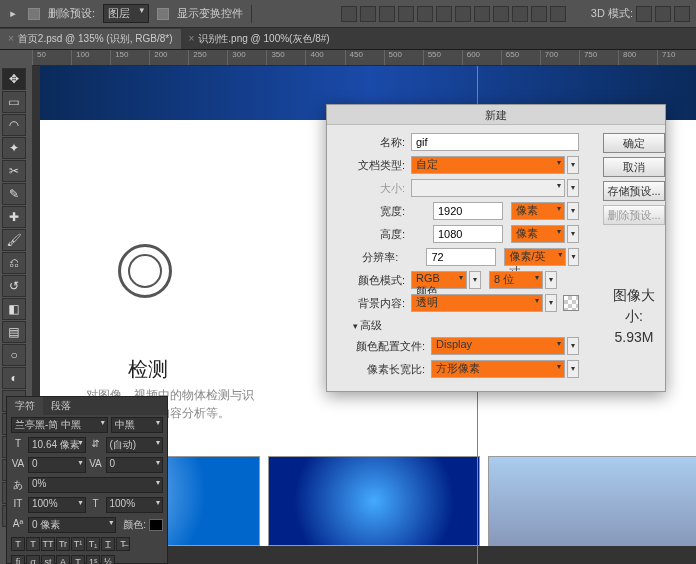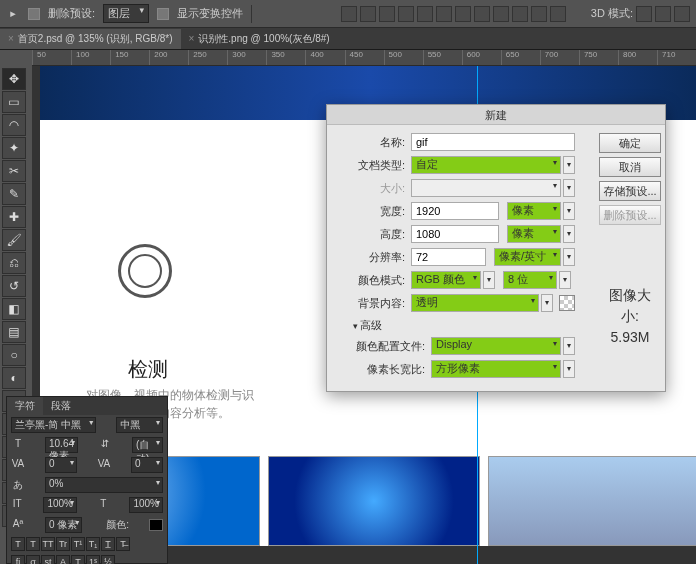--- a/index.html
+++ b/index.html
@@ -51,38 +51,38 @@
 
 .dialog { position: absolute; right: 30px; top: 104px; width: 340px; background: #e8e8e8; border: 1px solid #999; box-shadow: 0 4px 16px rgba(0,0,0,.4); font-size: 11px; color: #333; z-index: 50; }
 .dlg-title { height: 20px; background: #d6d6d6; text-align: center; line-height: 20px; font-size: 11px; border-bottom: 1px solid #bbb; }
 .dlg-body { display: flex; }
 .dlg-left { flex: 1; padding: 8px 20px; }
 .dlg-right { width: 70px; padding: 8px 6px; display: flex; flex-direction: column; gap: 4px; align-items: center; }
 .fr { display: flex; align-items: center; margin-bottom: 5px; }
 .fr .lbl { width: 58px; text-align: right; margin-right: 6px; font-size: 11px; }
 .fr .lbl.dim { color: #999; }
 .fr input[type=text] { flex: 1; height: 18px; border: 1px solid #aaa; background: #fff; padding: 0 4px; font-size: 11px; }
-.fr .med { width: 70px; flex: none; }
-.fr .sm { height: 18px; border: 1px solid #aaa; background: #84cc16; padding: 0 14px 0 4px; font-size: 11px; position: relative; }
+.fr .med { width: 70px; flex: none; margin-left: 22px; }
+.fr .sm { height: 18px; border: 1px solid #aaa; background: #f97316; padding: 0 14px 0 4px; font-size: 11px; position: relative; }
 .fr .sm::after { content: "▾"; position: absolute; right: 3px; top: 1px; font-size: 8px; }
 .fr .unit { margin-left: 8px; min-width: 54px; }
 .fr .caret { width: 12px; height: 18px; border: 1px solid #aaa; background: #eee; margin-left: 2px; text-align: center; font-size: 8px; line-height: 16px; }
 .fr .swatch { width: 16px; height: 16px; background: repeating-conic-gradient(#ccc 0 25%,#fff 0 50%) 0 0/8px 8px; border: 1px solid #888; margin-left: 6px; }
 .fs-title { font-size: 11px; margin: 6px 0 4px 6px; position: relative; }
 .fs-title::before { content: "▾ "; font-size: 9px; }
 .dlg-right .btn { width: 62px; height: 20px; background: linear-gradient(#fafafa,#ddd); border: 1px solid #888; font-size: 11px; text-align: center; line-height: 18px; cursor: pointer; }
 .dlg-right .btn.dis { color: #999; border-color: #bbb; }
 .dlg-right .info { margin-top: 56px; text-align: center; font-size: 14px; line-height: 1.5; }
 
 
 .char-panel { position: absolute; left: 6px; bottom: 0; width: 162px; height: 168px; background: #424242; border: 1px solid #222; z-index: 40; font-size: 10px; }
 .char-panel .tabs { height: 18px; display: flex; background: #383838; }
 .char-panel .tabs .ptab { padding: 2px 8px; font-size: 10px; }
 .char-panel .tabs .ptab.act { background: #424242; }
-.char-panel .row { display: flex; align-items: center; padding: 2px 4px; gap: 20px; }
+.char-panel .row { display: flex; align-items: center; padding: 2px 4px; gap: 3px; }
 .char-panel .inp { flex: 1; height: 16px; background: #333; border: 1px solid #222; padding: 0 3px; font-size: 10px; color: #ccc; position: relative; }
 .char-panel .inp::after { content: "▾"; position: absolute; right: 2px; top: 0; font-size: 8px; }
 .char-panel .ic { width: 14px; height: 14px; font-size: 10px; text-align: center; }
 .char-panel .swc { width: 14px; height: 12px; background: #000; border: 1px solid #666; }
 .char-panel .btnrow { display: flex; gap: 1px; padding: 2px 4px; }
 .char-panel .tb2 { width: 14px; height: 14px; background: #3a3a3a; border: 1px solid #222; font-size: 9px; text-align: center; line-height: 12px; }
 
 .guide { position: absolute; left: 445px; top: 0; bottom: 0; width: 1px; background: #0af; z-index: 30; }
 </style>
 </head>
@@ -216,21 +216,21 @@
         <div class="caret">▾</div>
       </div>
       <div class="fr">
         <div class="lbl">分辨率:</div>
         <input type="text" class="med" value="72" style="">
         <div class="sm unit">像素/英寸</div>
         <div class="caret">▾</div>
       </div>
       <div class="fr">
         <div class="lbl">颜色模式:</div>
-        <div class="sm" style="width:70px">RGB 颜色</div>
+        <div class="sm" style="width:56px">RGB 颜色</div>
         <div class="caret">▾</div>
         <div class="sm unit">8 位</div>
         <div class="caret">▾</div>
       </div>
       <div class="fr">
         <div class="lbl">背景内容:</div>
         <div class="sm" style="flex:1">透明</div>
         <div class="caret">▾</div>
         <div class="swatch"></div>
       </div>

